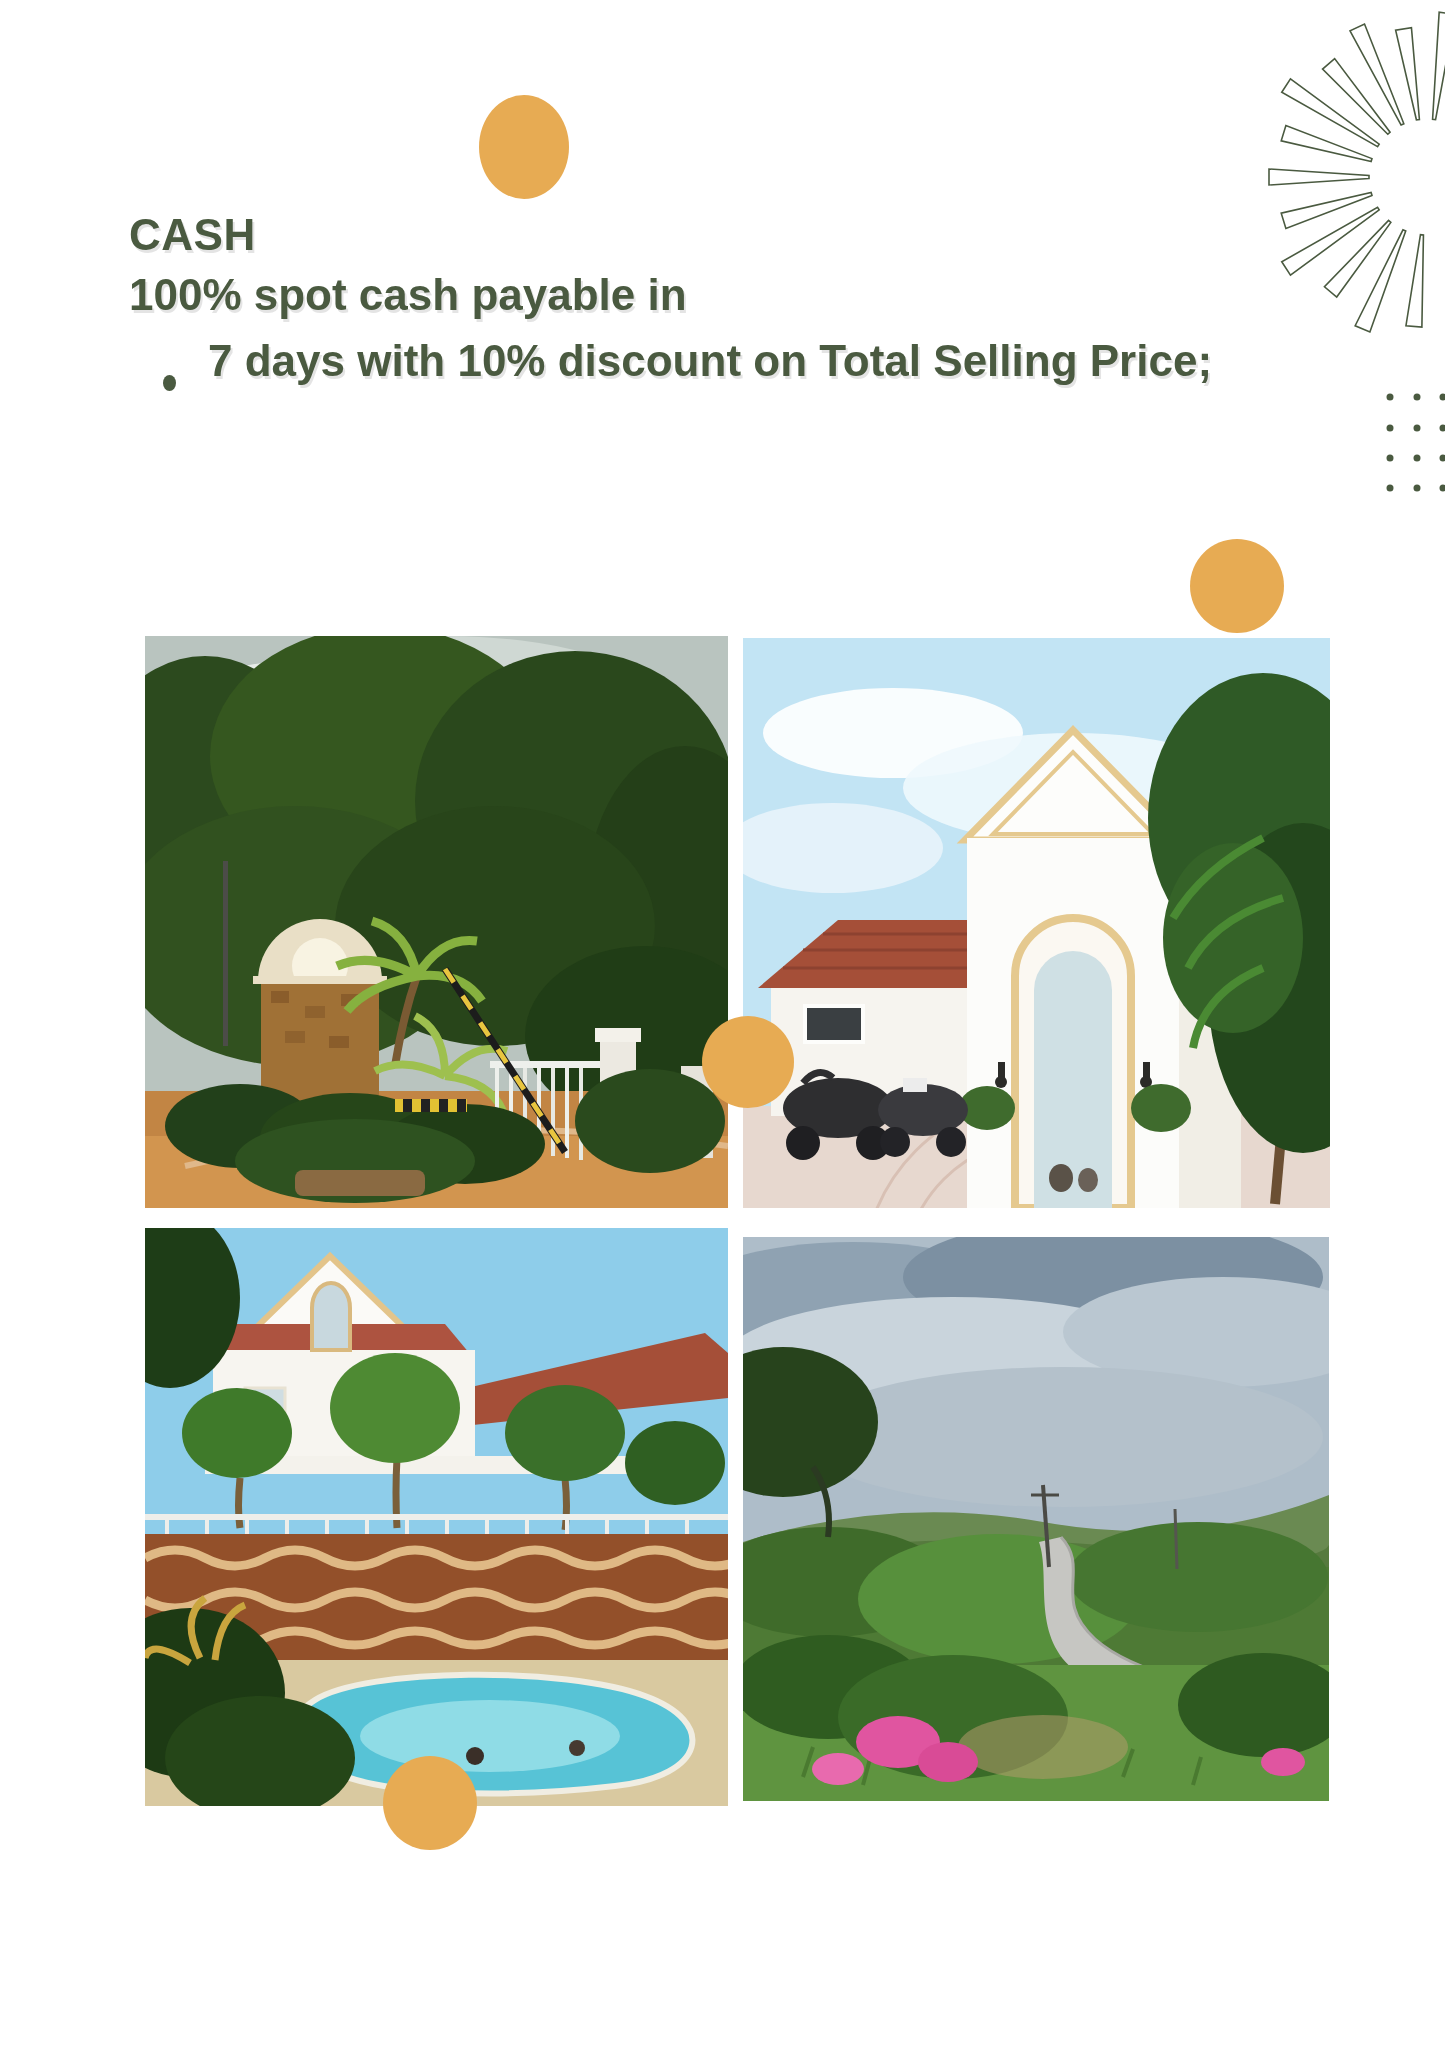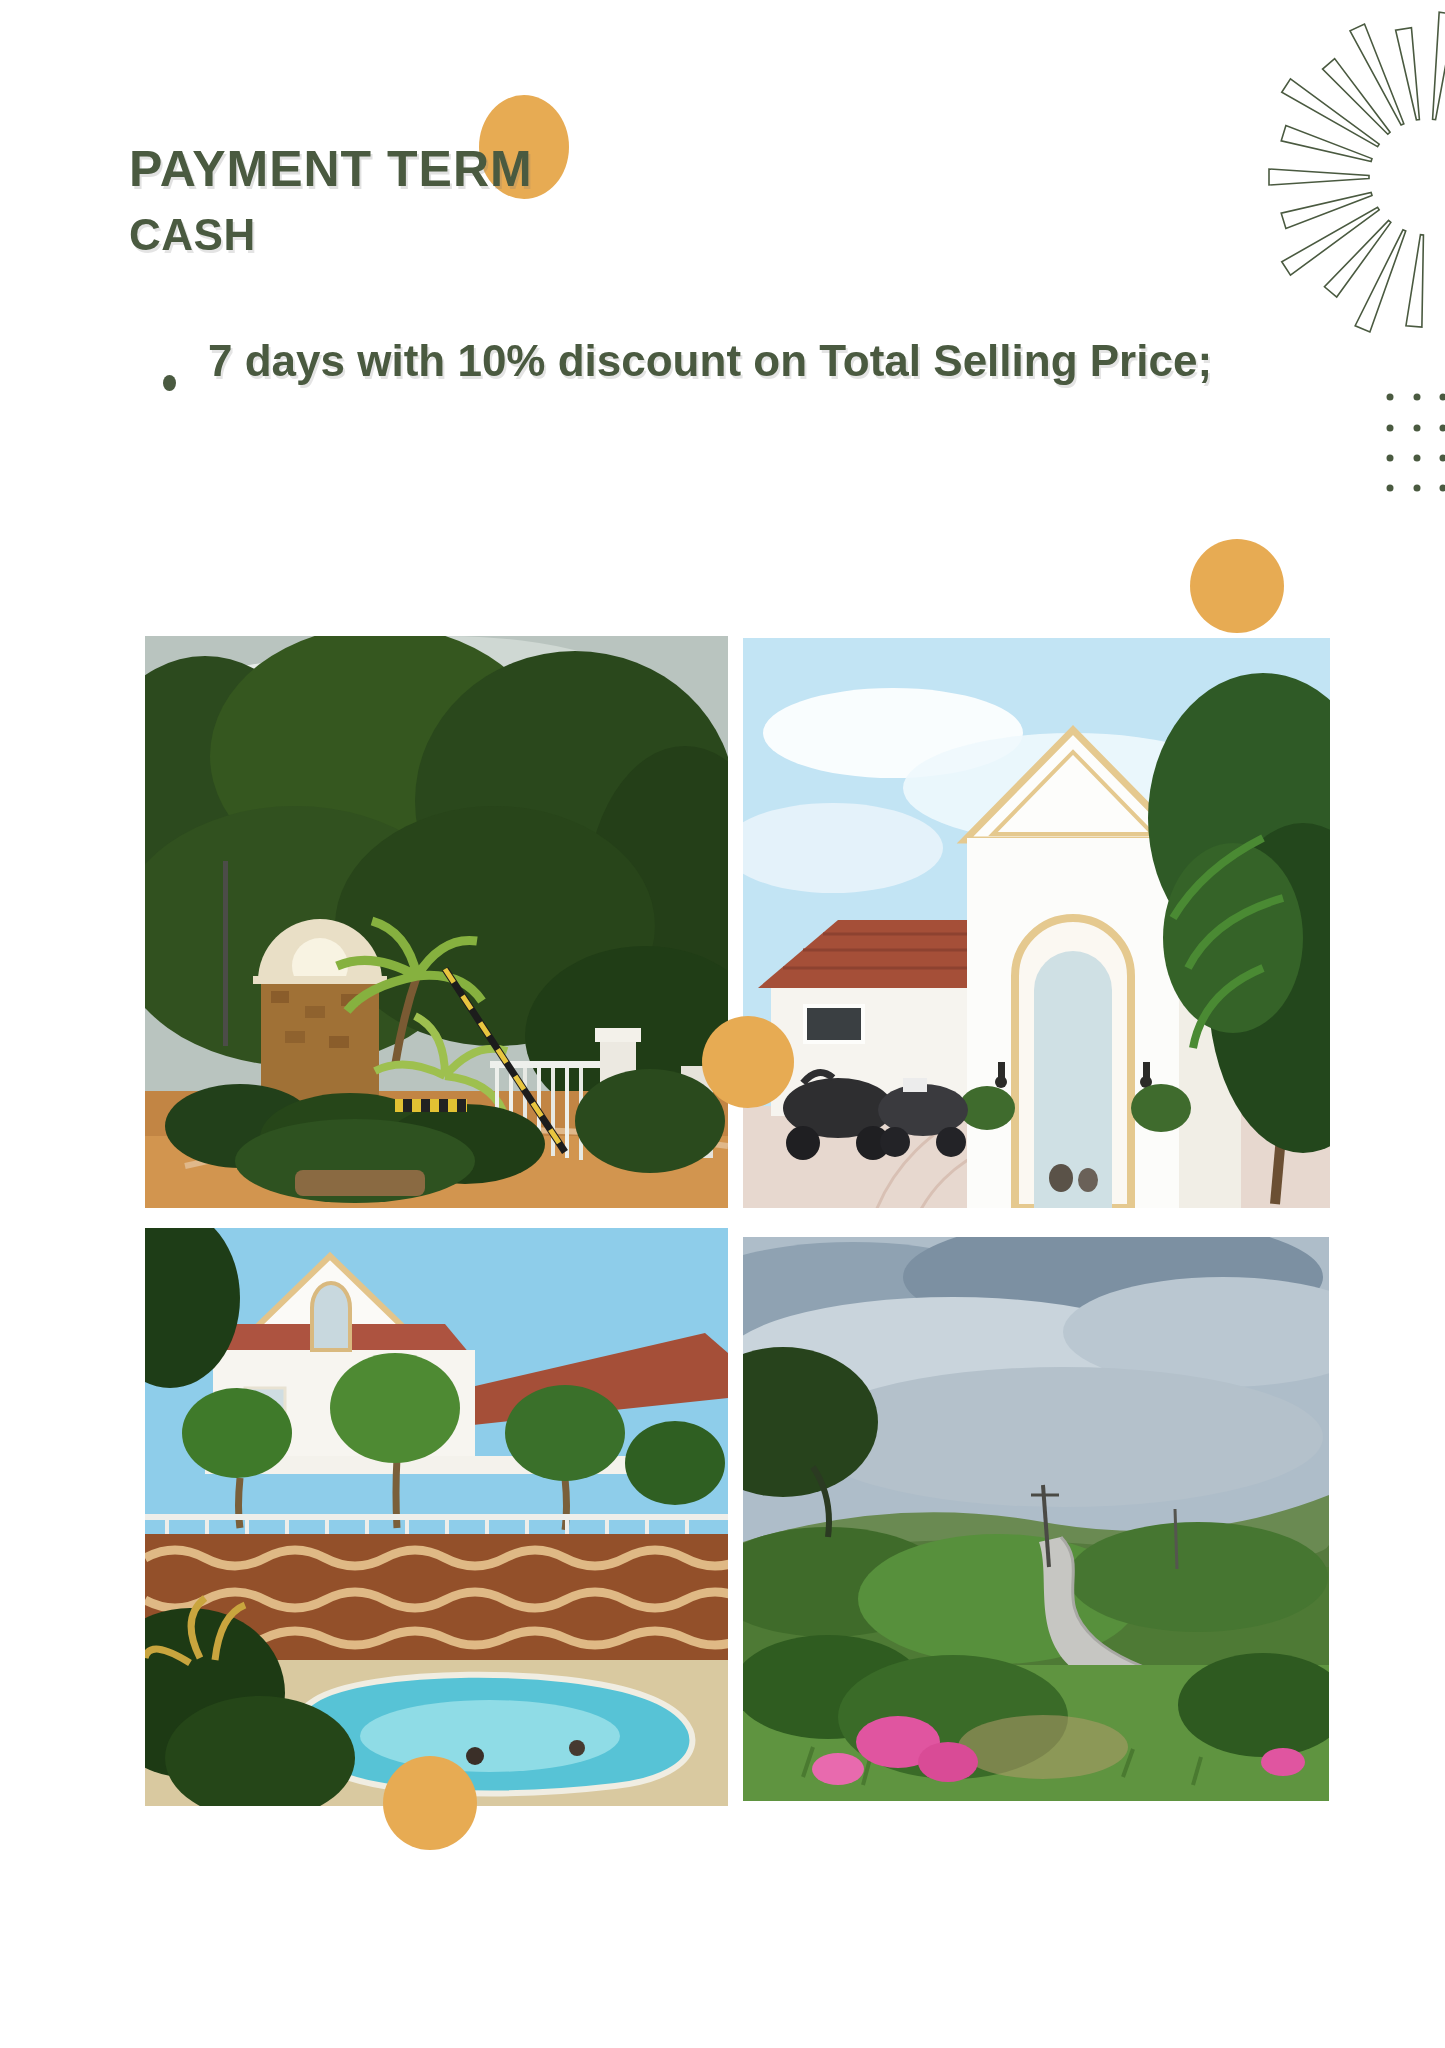--- a/index.html
+++ b/index.html
@@ -125,22 +125,22 @@
         <circle cx="67" cy="43" r="3.5"></circle>
       <circle cx="14" cy="73" r="3.5"></circle>
         <circle cx="41" cy="73" r="3.5"></circle>
         <circle cx="67" cy="73" r="3.5"></circle>
       <circle cx="14" cy="103" r="3.5"></circle>
         <circle cx="41" cy="103" r="3.5"></circle>
         <circle cx="67" cy="103" r="3.5"></circle>
     </g>
   </svg>
 
-  <div class="title">PAYMENT TERM</div>
   <div class="method">CASH</div>
+  <div class="intro">100% spot cash payable in</div>
 
   <ul class="bullets">
     <li>
       <span class="dot"></span>
       <span>7 days with 10% discount on Total Selling Price;</span>
     </li>
   </ul>
 
   <div class="photo" id="photo-gate" role="img" aria-label="subdivision entrance gate with stone arch tower, white gates, hedges and paved driveway under large trees">
     <svg viewBox="0 0 583 572" preserveAspectRatio="none">

